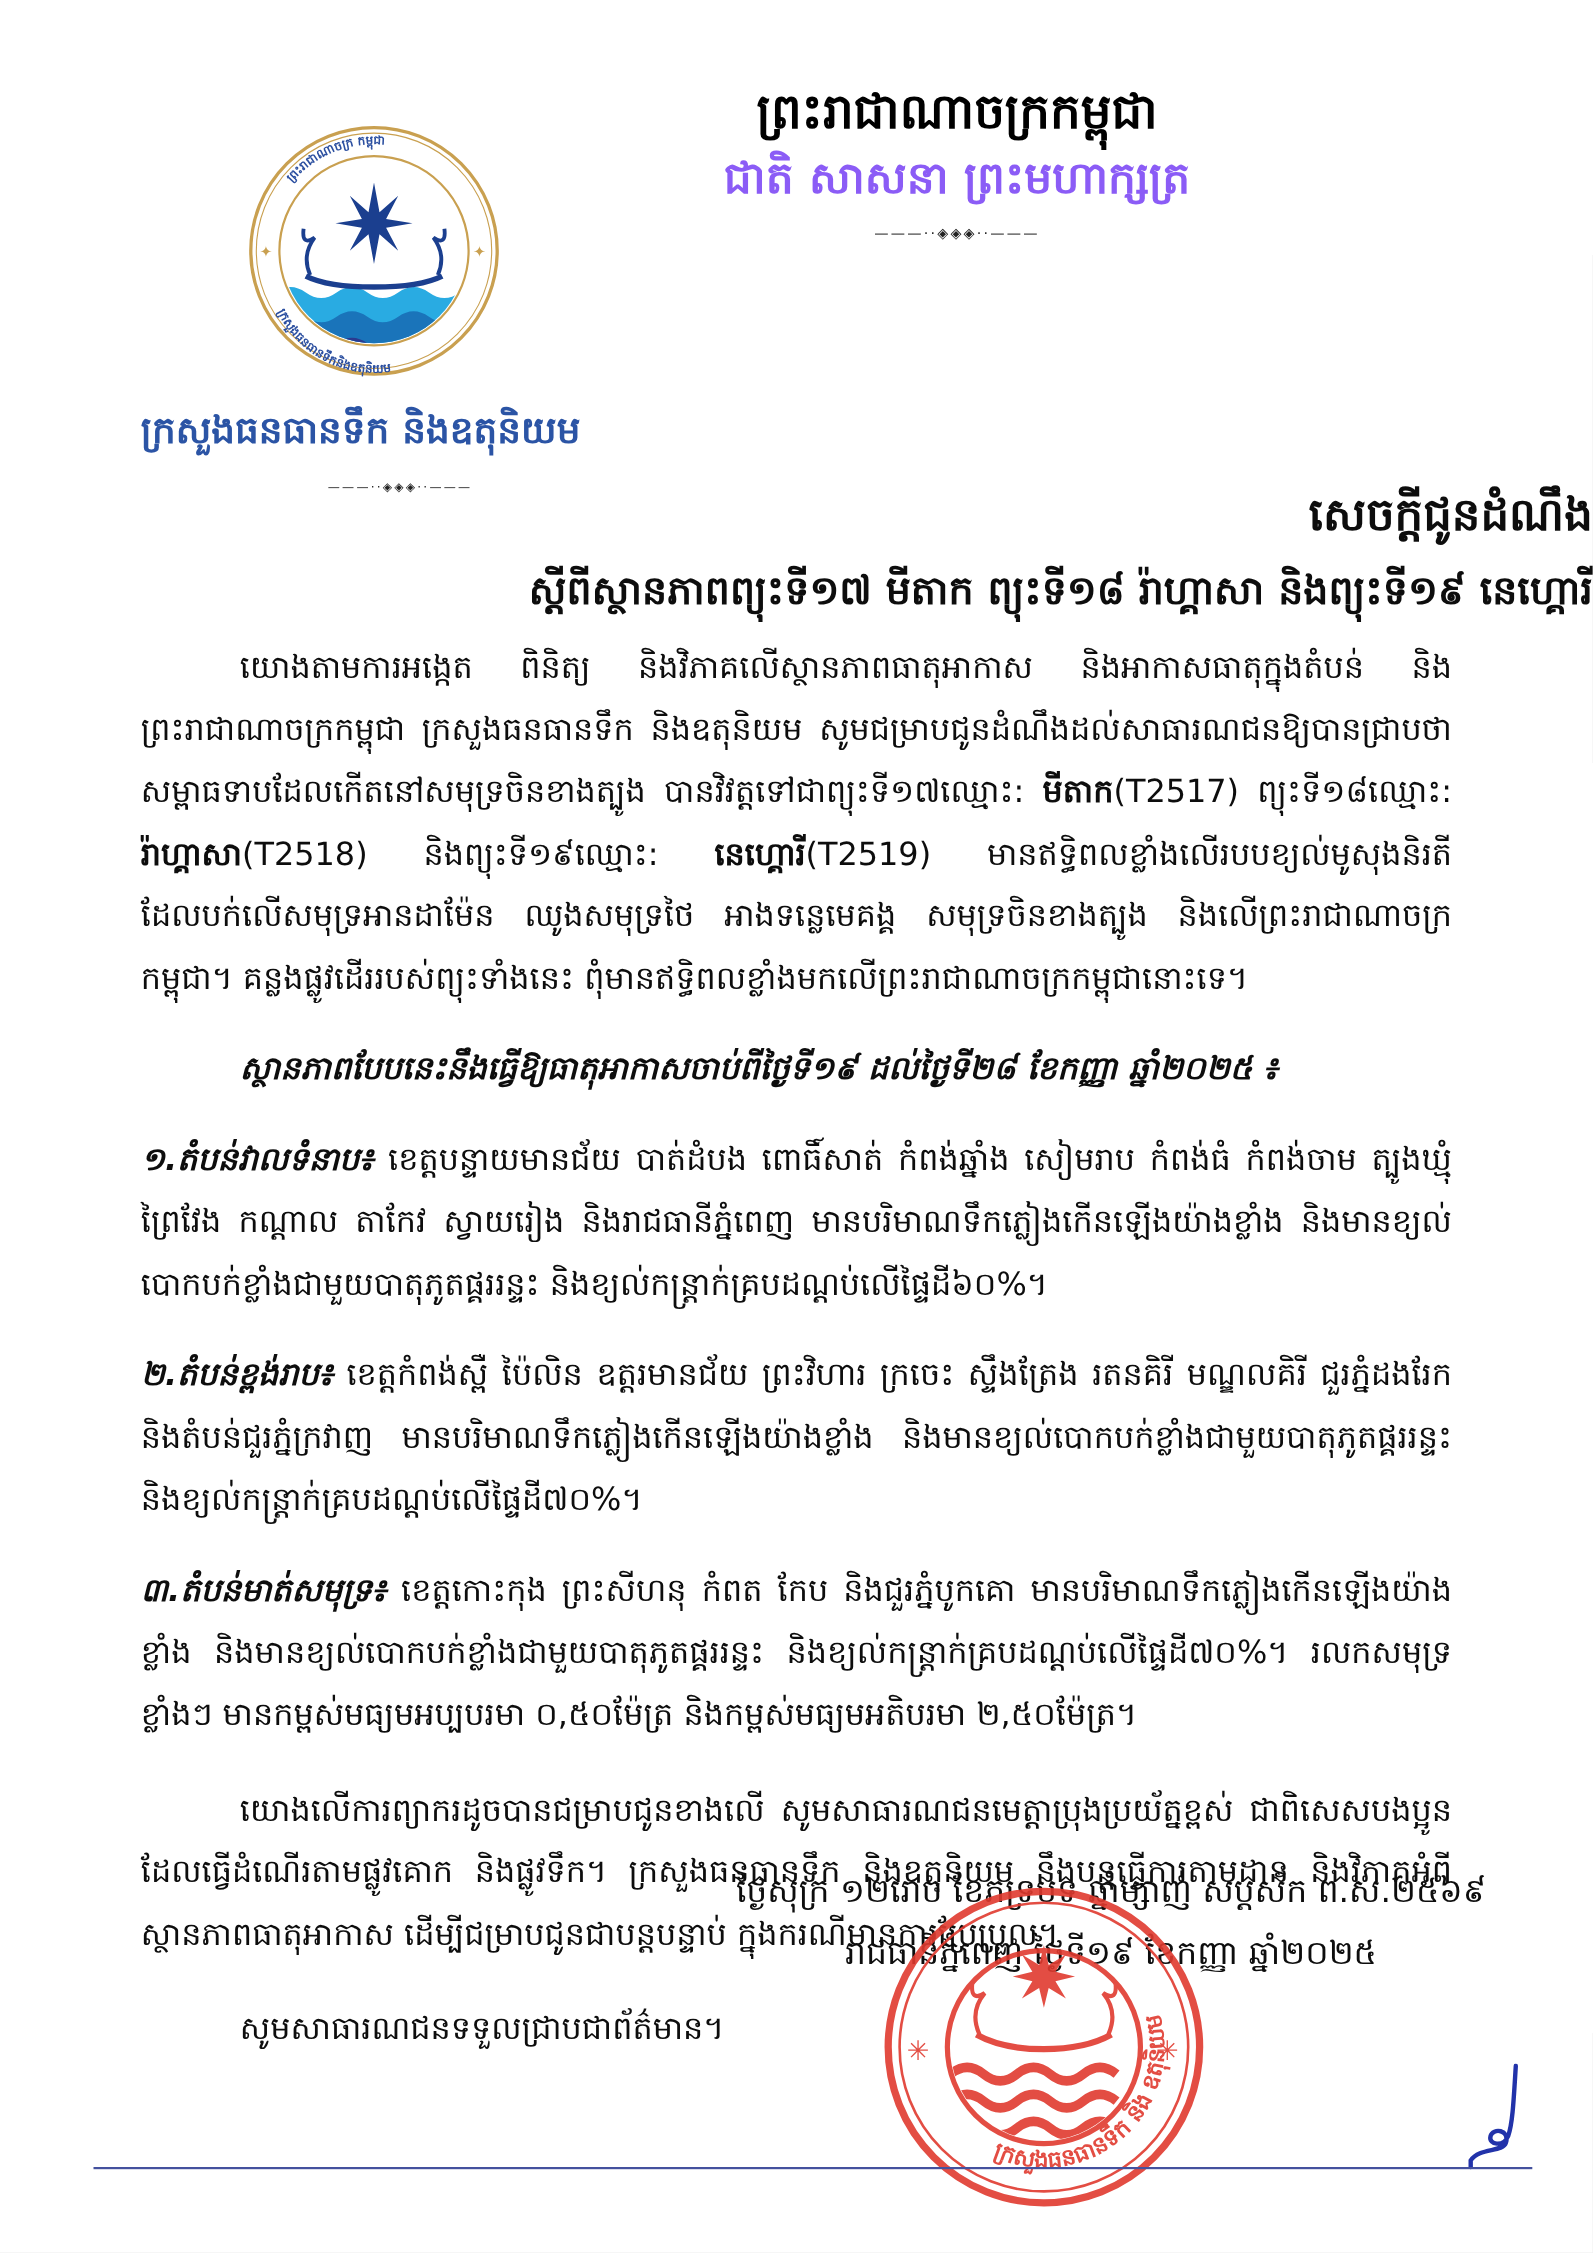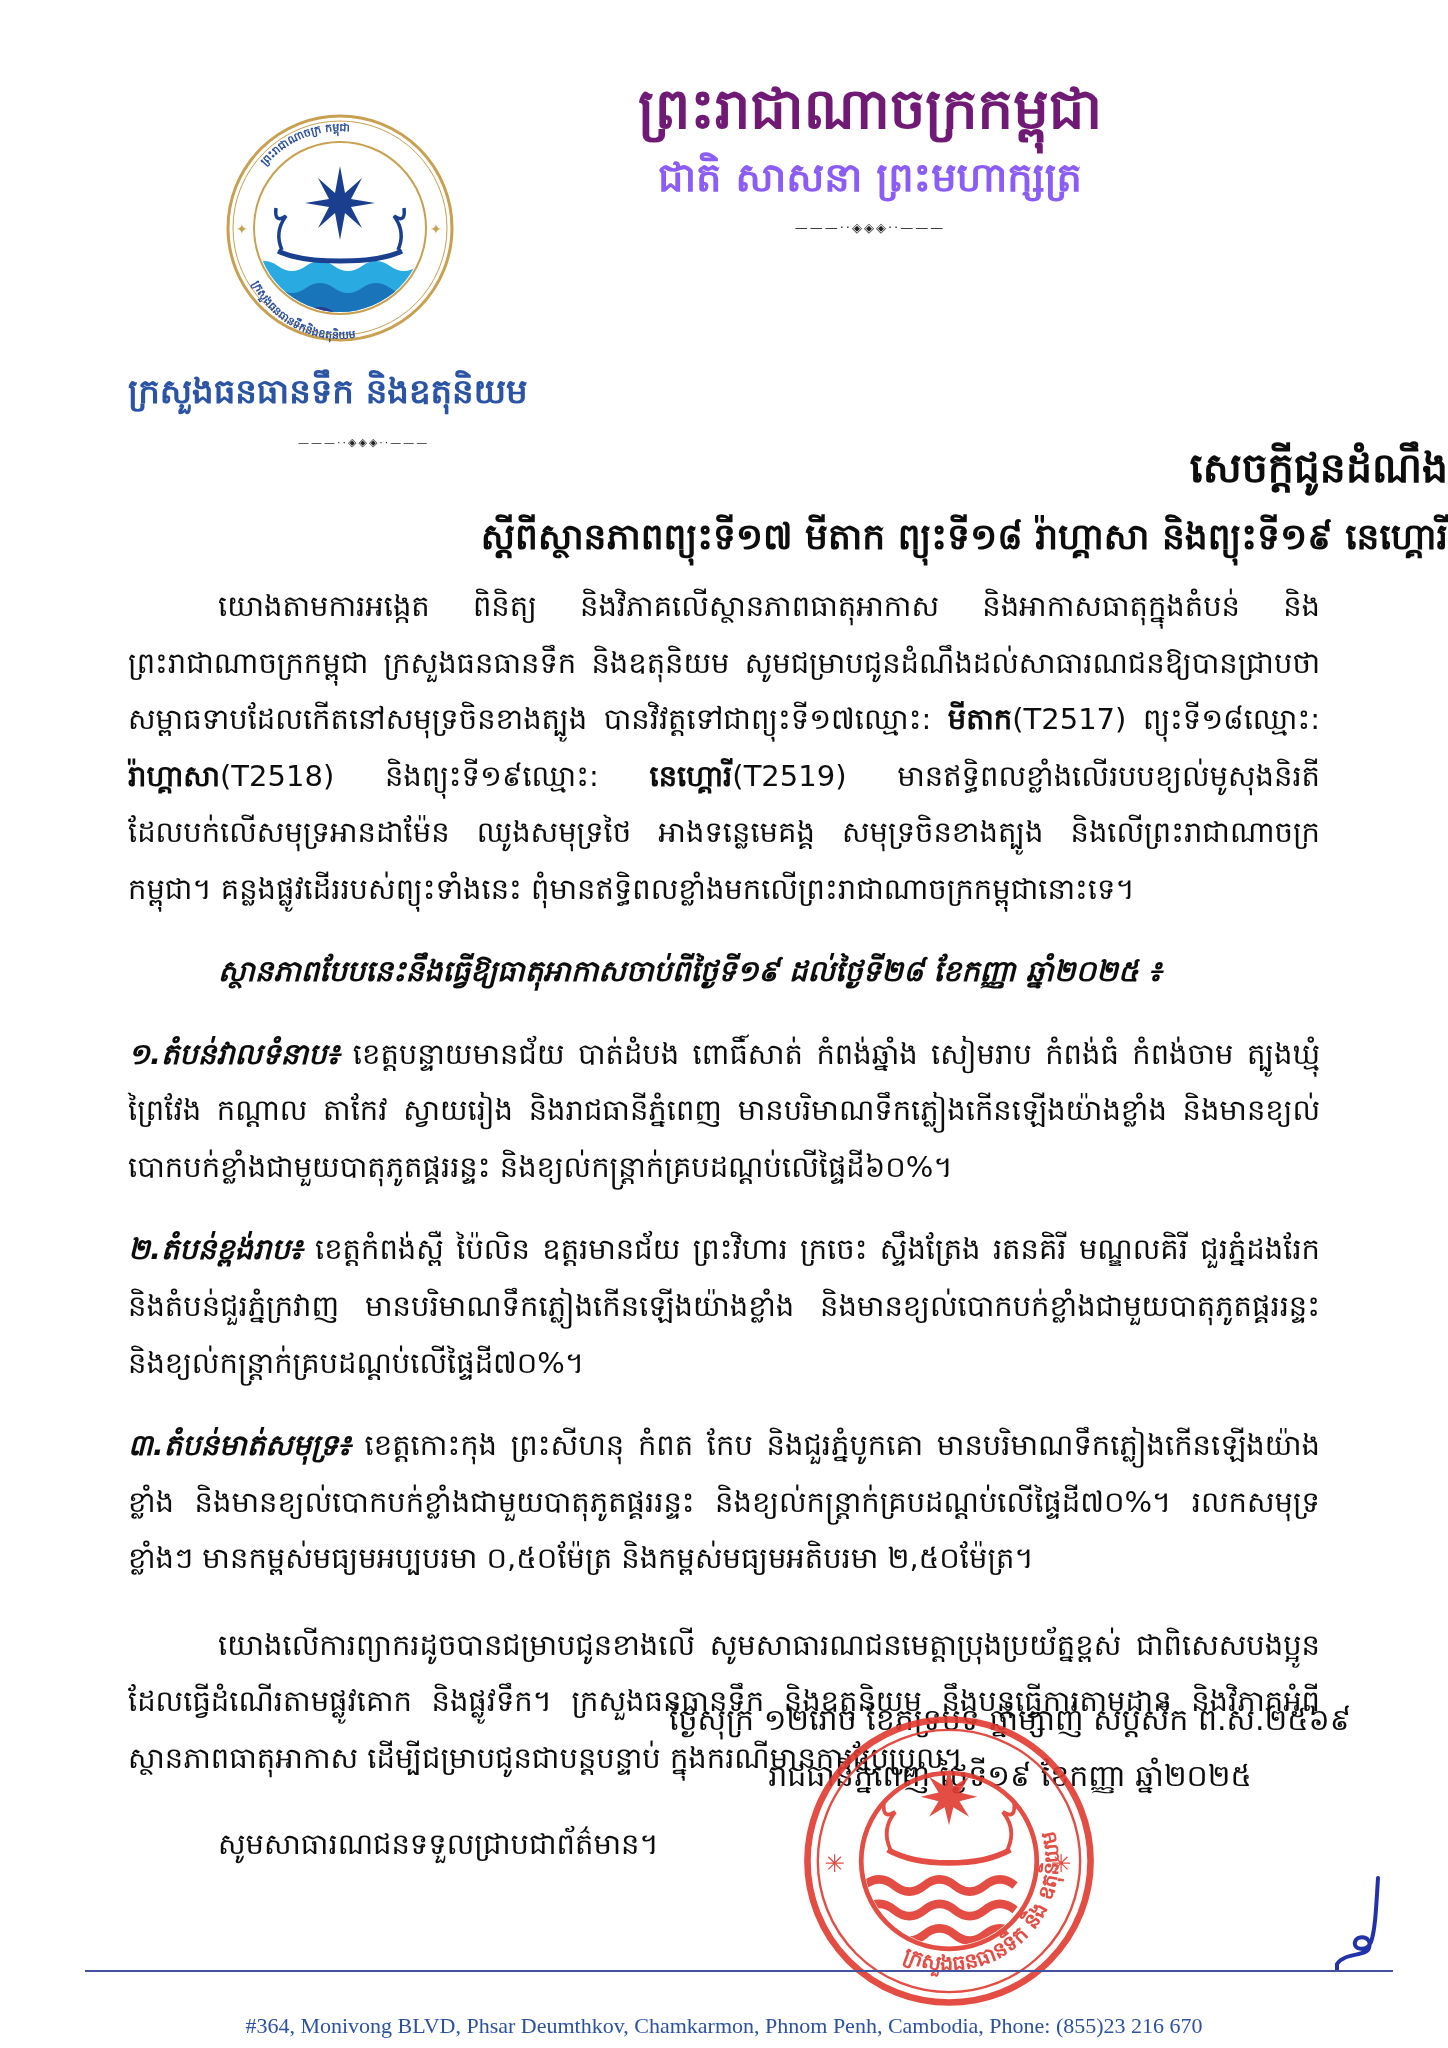--- a/index.html
+++ b/index.html
@@ -8,21 +8,21 @@
     width:1448px;height:2048px;
     margin:0 auto;
     background:#ffffff;
     overflow:hidden;
     font-family:"DejaVu Sans",sans-serif;
     color:#111;
   }
   
   .logo{position:absolute;left:220px;top:108px;width:240px;height:240px;}
   .kingdom-block{position:absolute;left:560px;top:74px;width:620px;text-align:center;}
-  .kingdom-line1{font-size:56px;font-weight:bold;color:#701a75;line-height:1.25;}
+  .kingdom-line1{font-size:44px;font-weight:bold;color:#000000;line-height:1.25;}
   .kingdom-line2{font-size:40px;font-weight:bold;color:#8b5cf6;line-height:1.25;margin-top:8px;}
   .divider{font-size:13px;color:#222;letter-spacing:2px;margin-top:18px;}
   .ministry-block{position:absolute;left:128px;top:370px;}
   .ministry-name{font-size:34px;font-weight:bold;color:#2b54a5;}
   .ministry-divider{font-size:11px;color:#222;letter-spacing:2px;margin-top:16px;margin-left:170px;}
   
   .title-block{position:absolute;left:0;top:442px;width:100%;text-align:right;color:#0d0d0d;}
   .title-line1{font-size:41px;font-weight:bold;}
   .title-line2{font-size:36px;font-weight:bold;margin-top:12px;}
   
@@ -142,15 +142,14 @@
     </svg>
   </div>
 
   <div class="flourish">
     <svg viewBox="0 0 90 100" width="90" height="100">
       <path d="M55,2 C53,35 52,55 48,66 C44,76 30,74 32,66 C34,58 50,60 46,72 C43,81 22,76 14,88 L14,94" fill="none" stroke="#2233aa" stroke-width="4" stroke-linecap="round"></path>
     </svg>
   </div>
 
   <div class="footer-rule"></div>
-  <div class="footer-en">#364, Monivong BLVD, Phsar Deumthkov, Chamkarmon, Phnom Penh, Cambodia, Phone: (855)23 216 670</div>
 
 </div>
 
 </body></html>

